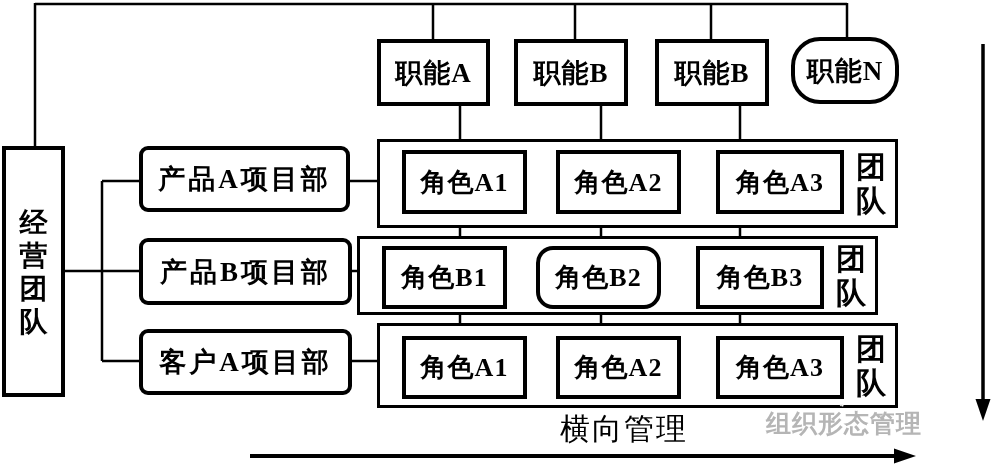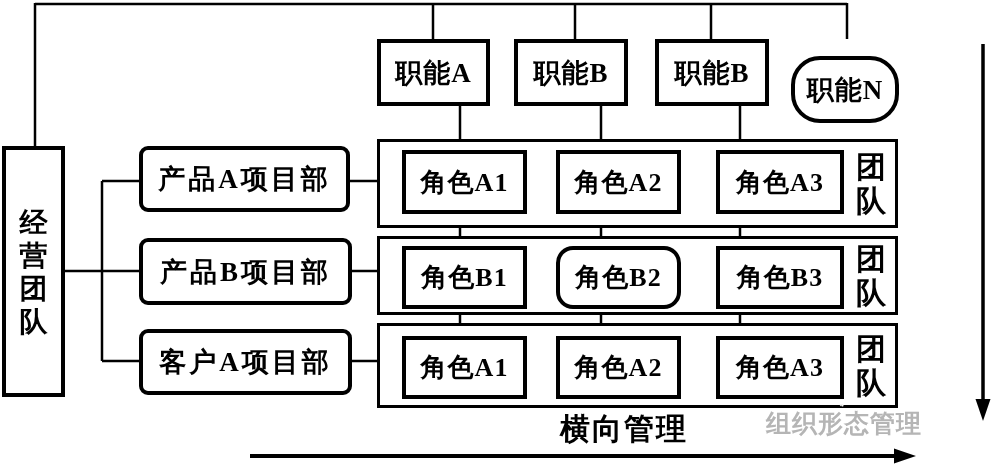--- a/index.html
+++ b/index.html
@@ -58,21 +58,21 @@
   }
   .team-tag .vstack{font-size:30px;line-height:34px;width:32px;}
   .v-axis-label{
     position:absolute;left:934px;top:196px;width:40px;
     display:flex;justify-content:center;
   }
   .v-axis-label .vstack{font-size:30px;line-height:35px;width:32px;}
   .h-axis-label{
     position:absolute;left:557px;top:411px;width:134px;height:36px;
     display:flex;align-items:center;justify-content:center;
-    font-size:30px;font-weight:bold;letter-spacing:2px;
+    font-size:30px;font-weight:normal;letter-spacing:2px;
   }
   .watermark{
     position:absolute;left:762px;top:404px;height:36px;
     display:flex;align-items:center;
     color:var(--watermark);
     flex-direction:column;
   }
   .watermark-text{
     font-size:25px;font-weight:bold;letter-spacing:1px;
     margin-left:4px;
@@ -141,40 +141,40 @@
 
   <div class="box func-box" style="left:377px;top:39px;width:113px;height:67px;">
     <span>职能A</span>
   </div>
   <div class="box func-box" style="left:514px;top:39px;width:114px;height:67px;">
     <span>职能B</span>
   </div>
   <div class="box func-box" style="left:655px;top:39px;width:114px;height:67px;">
     <span>职能B</span>
   </div>
-  <div class="box func-box" style="left:791px;top:56px;width:108px;height:67px;border-radius:29px;">
+  <div class="box func-box" style="left:791px;top:37px;width:108px;height:67px;border-radius:29px;">
     <span>职能N</span>
   </div>
 
   <div class="container-box" style="left:377px;top:139px;width:521px;height:89px;">
     <div class="box role-box" style="left:22px;top:8px;width:125px;height:64px;">
       <span>角色A1</span>
     </div>
     <div class="box role-box" style="left:176px;top:8px;width:125px;height:64px;">
       <span>角色A2</span>
     </div>
     <div class="box role-box" style="left:336px;top:8px;width:128px;height:64px;">
       <span>角色A3</span>
     </div>
     <div class="team-tag">
       <div class="vstack">团队</div>
     </div>
   </div>
 
-  <div class="container-box" style="left:377px;top:236px;width:521px;height:79px;">
+  <div class="container-box" style="left:357px;top:236px;width:521px;height:79px;">
     <div class="box role-box" style="left:22px;top:7px;width:125px;height:63px;">
       <span>角色B1</span>
     </div>
     <div class="box role-box" style="left:176px;top:7px;width:125px;height:63px;border-radius:17px;">
       <span>角色B2</span>
     </div>
     <div class="box role-box" style="left:336px;top:7px;width:128px;height:63px;">
       <span>角色B3</span>
     </div>
     <div class="team-tag">

